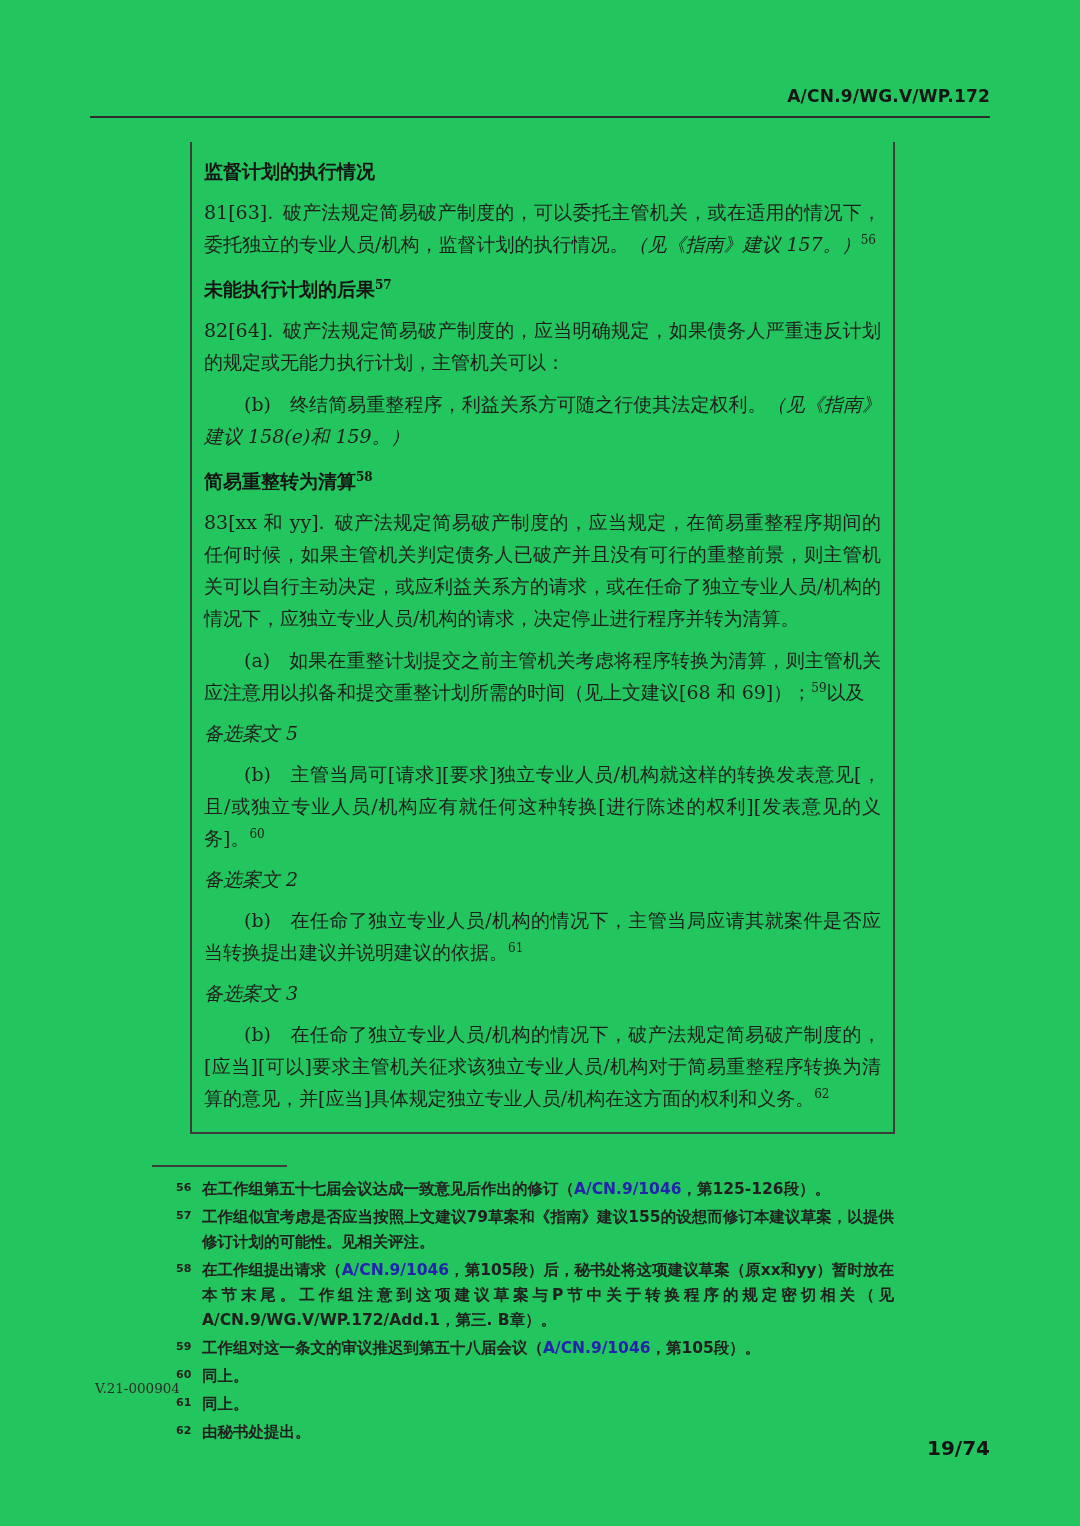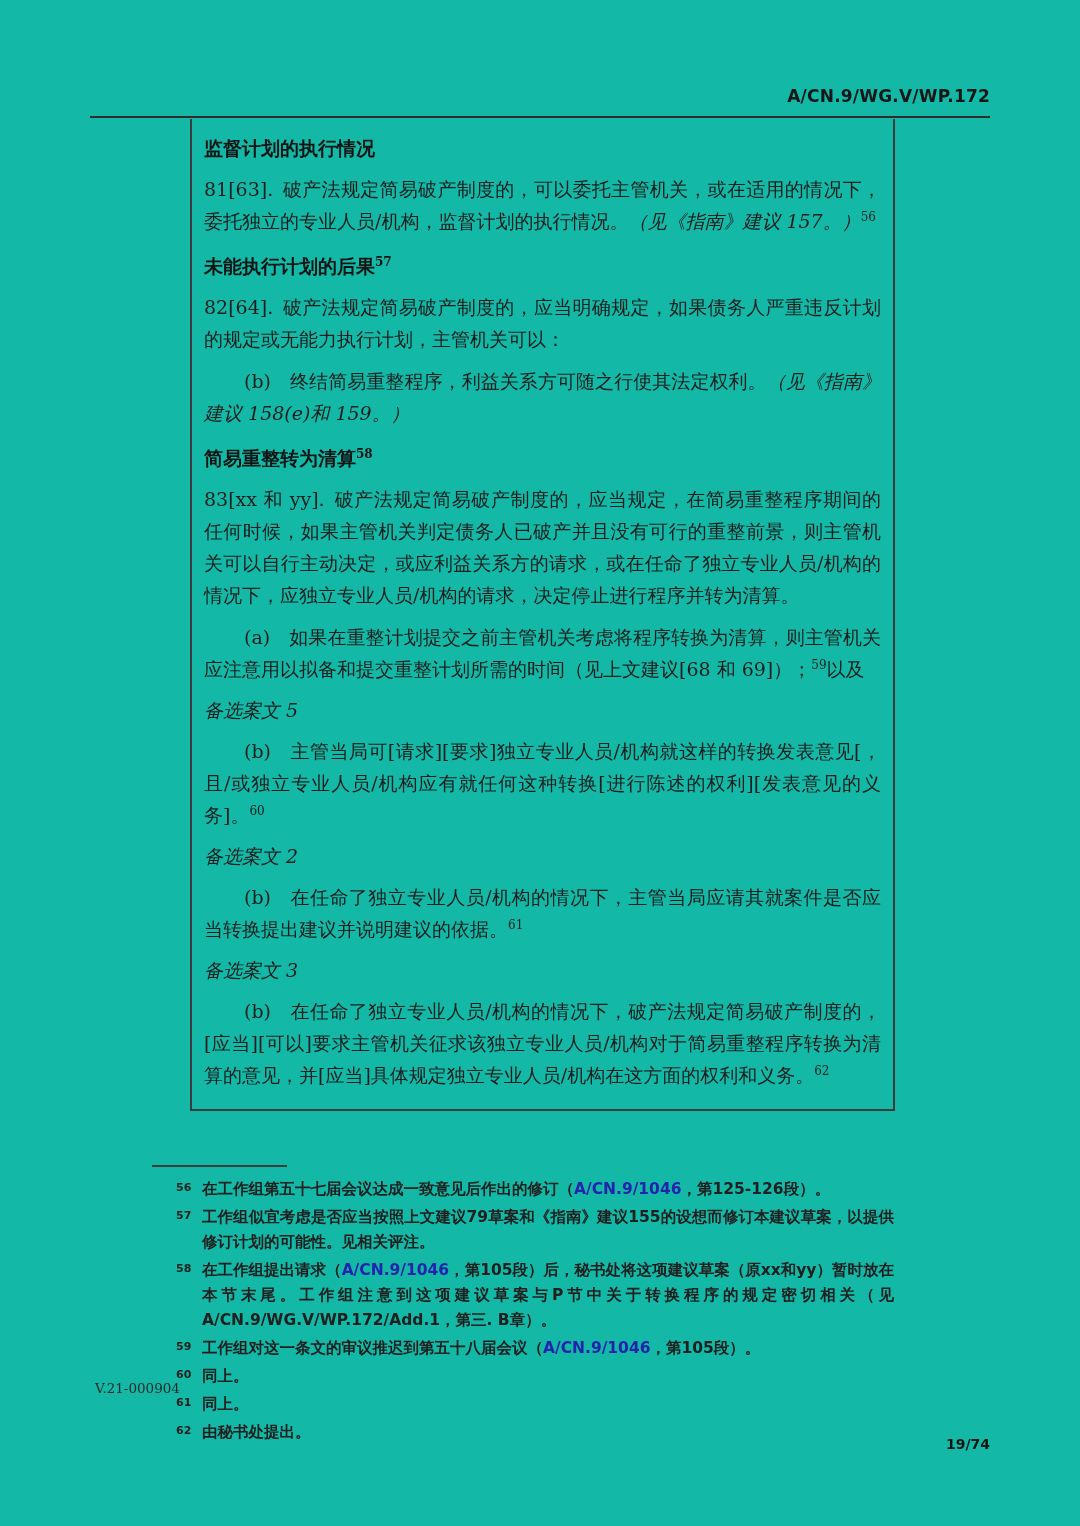--- a/index.html
+++ b/index.html
@@ -1,33 +1,33 @@
 <!DOCTYPE html>
 <html lang="zh" style="--link-color: #2323ad;"><head>
 <meta charset="utf-8">
 <style>
   html,body { margin:0; padding:0; background:#e8e8e8; }
   .page {
     position:relative; width:1080px; height:1526px; margin:0 auto;
-    background:#14b8a6; overflow:hidden;
+    background:#22c55e; overflow:hidden;
     font-family:"DejaVu Serif", serif; color:#1c1c1c;
   }
   
   .header-symbol {
     position:absolute; top:86px; right:90px;
     font-family:"DejaVu Sans", sans-serif; font-weight:bold;
     font-size:17px; letter-spacing:0.2px; color:#161616;
   }
   .header-rule {
     position:absolute; top:116px; left:90px; right:90px;
     border-top:2px solid #2e2e2e; height:0;
   }
   
   .box {
-    position:absolute; top:119px; left:190px; width:677px;
+    position:absolute; top:142px; left:190px; width:677px;
     border:2px solid #3c3c3c; border-top:none;
     padding:10px 12px 18px 12px;
   }
   .box h3 { margin:14px 0 0 0; }
   .box p  { margin:10px 0 0 0; }
   .box > :first-child { margin-top:4px; }
   .heading {
     font-family:"DejaVu Sans", sans-serif; font-weight:bold;
     font-size:19px; line-height:30px; color:#141414;
   }
@@ -57,21 +57,21 @@
     font-size:11px; font-weight:600;
   }
   .link { color:var(--link-color,#2323ad); text-decoration:none; font-weight:600; }
   
   .footer-left {
     position:absolute; left:95px; top:1380px;
     font-family:"DejaVu Serif", serif; font-size:13.5px; color:#2a2a2a;
   }
   .footer-right {
     position:absolute; right:90px; top:1436px;
-    font-family:"DejaVu Sans", sans-serif; font-weight:bold; font-size:14px; color:#141414;
+    font-family:"DejaVu Sans", sans-serif; font-weight:bold; font-size:20px; color:#141414;
   }
 </style>
 </head>
 <body>
 
 <div class="page">
   <div class="header-symbol">A/CN.9/WG.V/WP.172</div>
   <div class="header-rule"></div>
 
   <div class="box">

